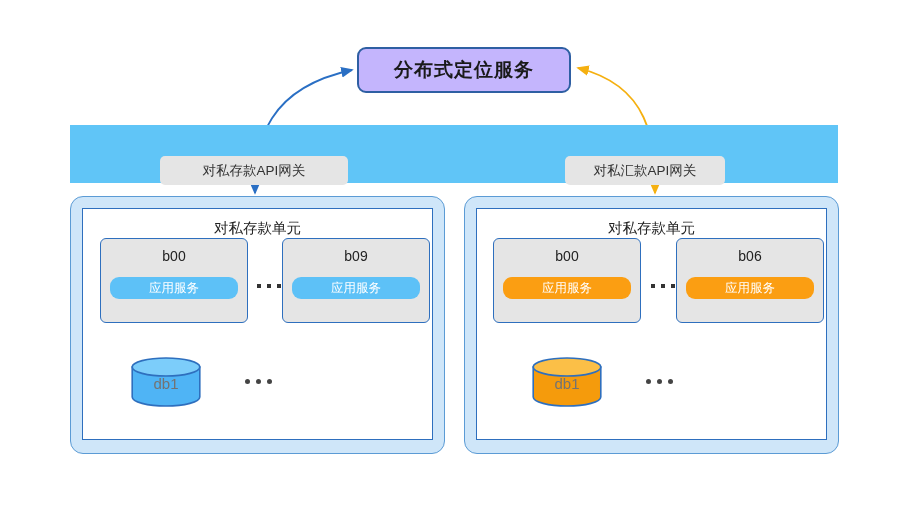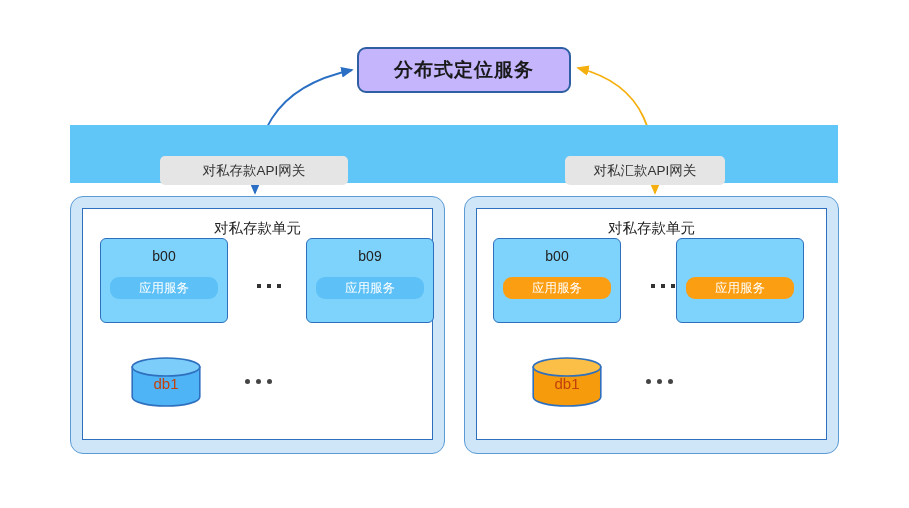--- a/index.html
+++ b/index.html
@@ -110,23 +110,23 @@
     left: 0;
     right: 0;
     text-align: center;
     font-size: 14.5px;
     color: #222222;
   }
 
   
   .node-box {
     position: absolute;
-    width: 128px;
+    width: 148px;
     height: 85px;
-    background: #7dd3fc;
+    background: #e5e5e5;
     border: 1.5px solid #2E6FBE;
     border-radius: 6px;
     box-sizing: border-box;
     z-index: 4;
   }
   .node-box .node-title {
     position: absolute;
     top: 9px;
     left: 0;
     right: 0;
@@ -180,21 +180,21 @@
     z-index: 4;
   }
   .db .db-svg { display: block; }
   .db .db-label {
     position: absolute;
     left: 0;
     right: 0;
     top: 18px;
     text-align: center;
     font-size: 15px;
-    color: #c2410c;
+    color: #737373;
   }
 </style>
 </head>
 <body>
 
 <div id="canvas">
 
   <svg id="edges" viewBox="0 0 909 508" xmlns="http://www.w3.org/2000/svg">
     <defs>
       <marker id="arrow-blue-right" markerWidth="7" markerHeight="7" refX="6" refY="3" orient="auto" markerUnits="strokeWidth">
@@ -246,21 +246,21 @@
     </div>
   </div>
 
   <div class="node-box" style="left:100px; top:238px;">
     <div class="node-title">b00</div>
     <div class="node-pill pill-blue">
       <span class="label">应用服务</span>
     </div>
   </div>
 
-  <div class="node-box" style="left:282px; top:238px;margin-left:24px;">
+  <div class="node-box" style="left:282px; top:238px;">
     <div class="node-title">b09</div>
     <div class="node-pill pill-blue">
       <span class="label">应用服务</span>
     </div>
   </div>
 
   <div class="dots" style="left:257px; top:284px;">
     <span></span>
       <span></span>
       <span></span>
@@ -288,20 +288,21 @@
   </div>
 
   <div class="node-box" style="left:493px; top:238px;">
     <div class="node-title">b00</div>
     <div class="node-pill pill-orange">
       <span class="label">应用服务</span>
     </div>
   </div>
 
   <div class="node-box" style="left:676px; top:238px;">
+    <div class="node-title">b06</div>
     <div class="node-pill pill-orange">
       <span class="label">应用服务</span>
     </div>
   </div>
 
   <div class="dots" style="left:651px; top:284px;">
     <span></span>
       <span></span>
       <span></span>
   </div>

